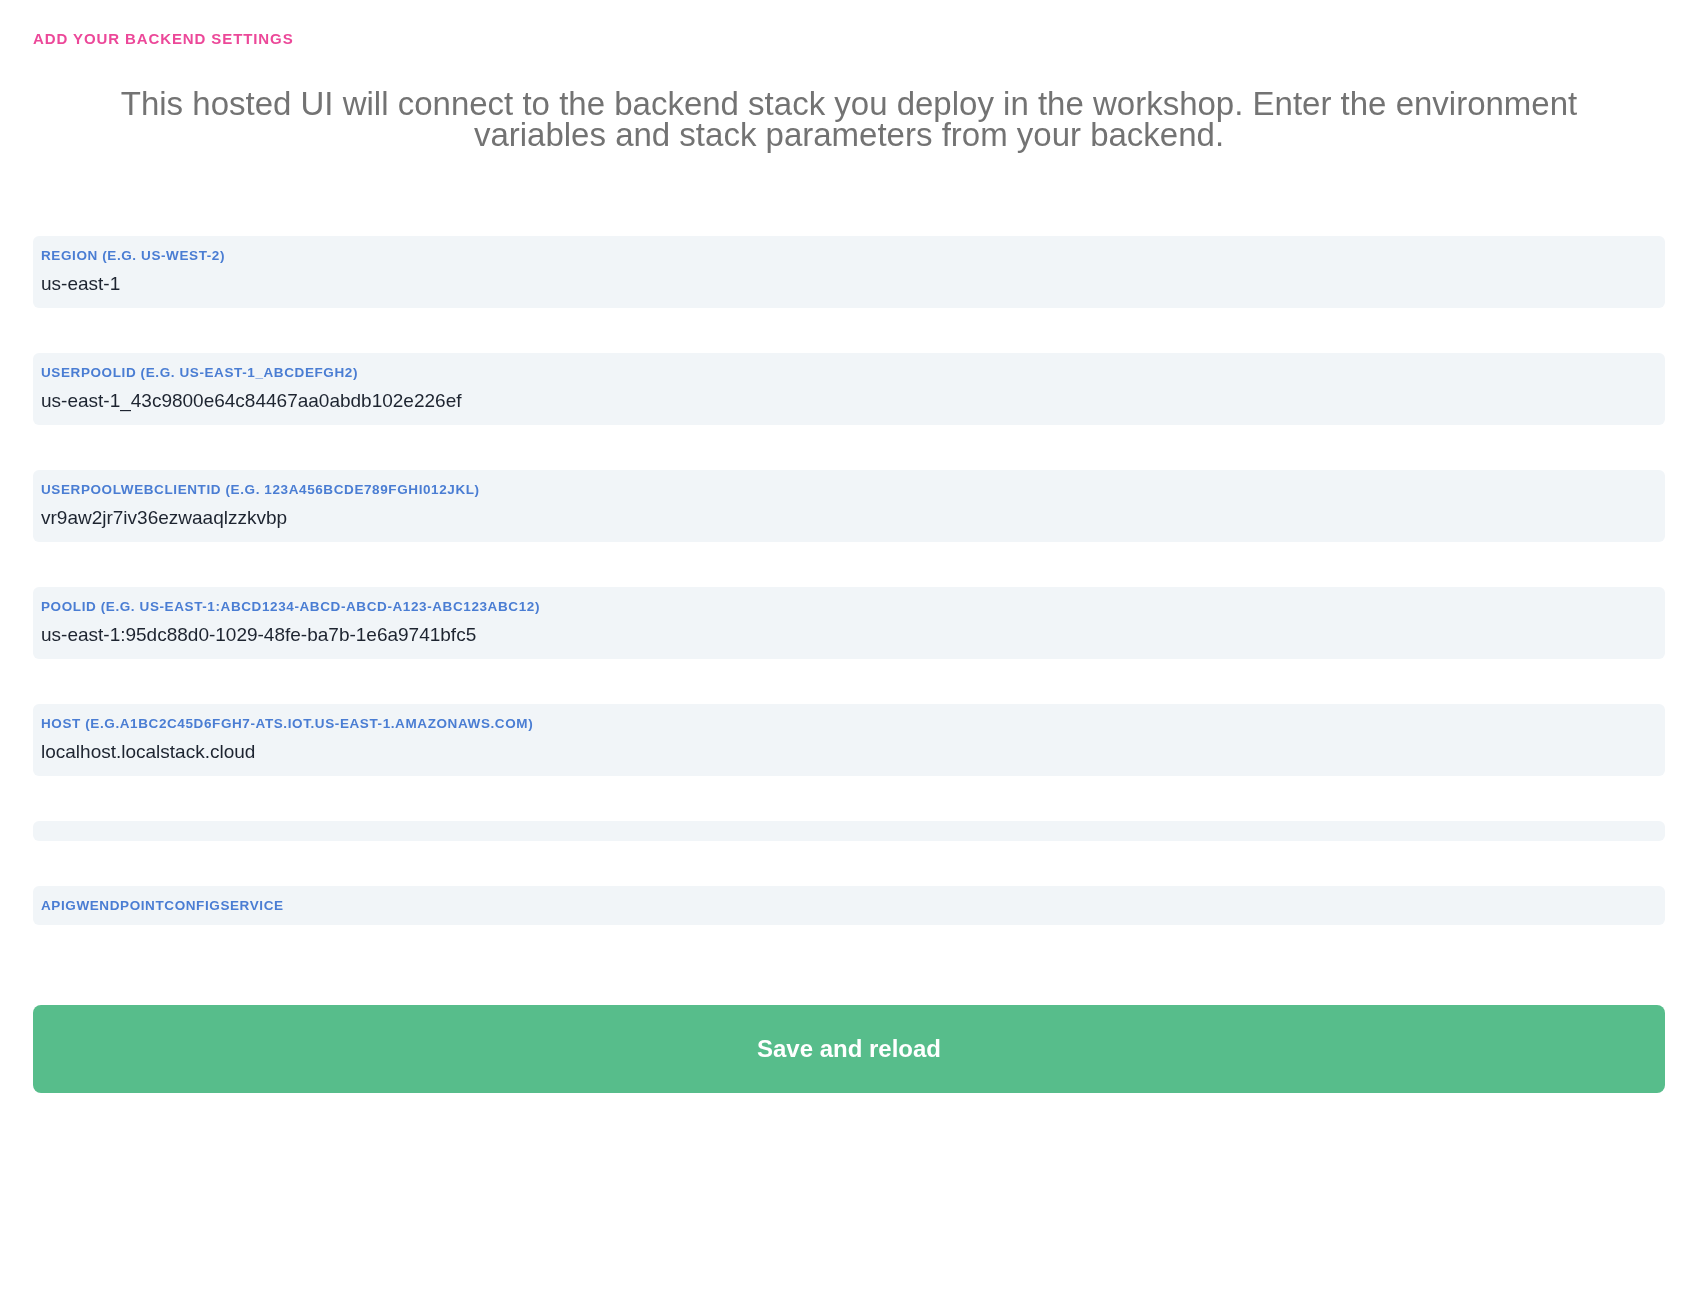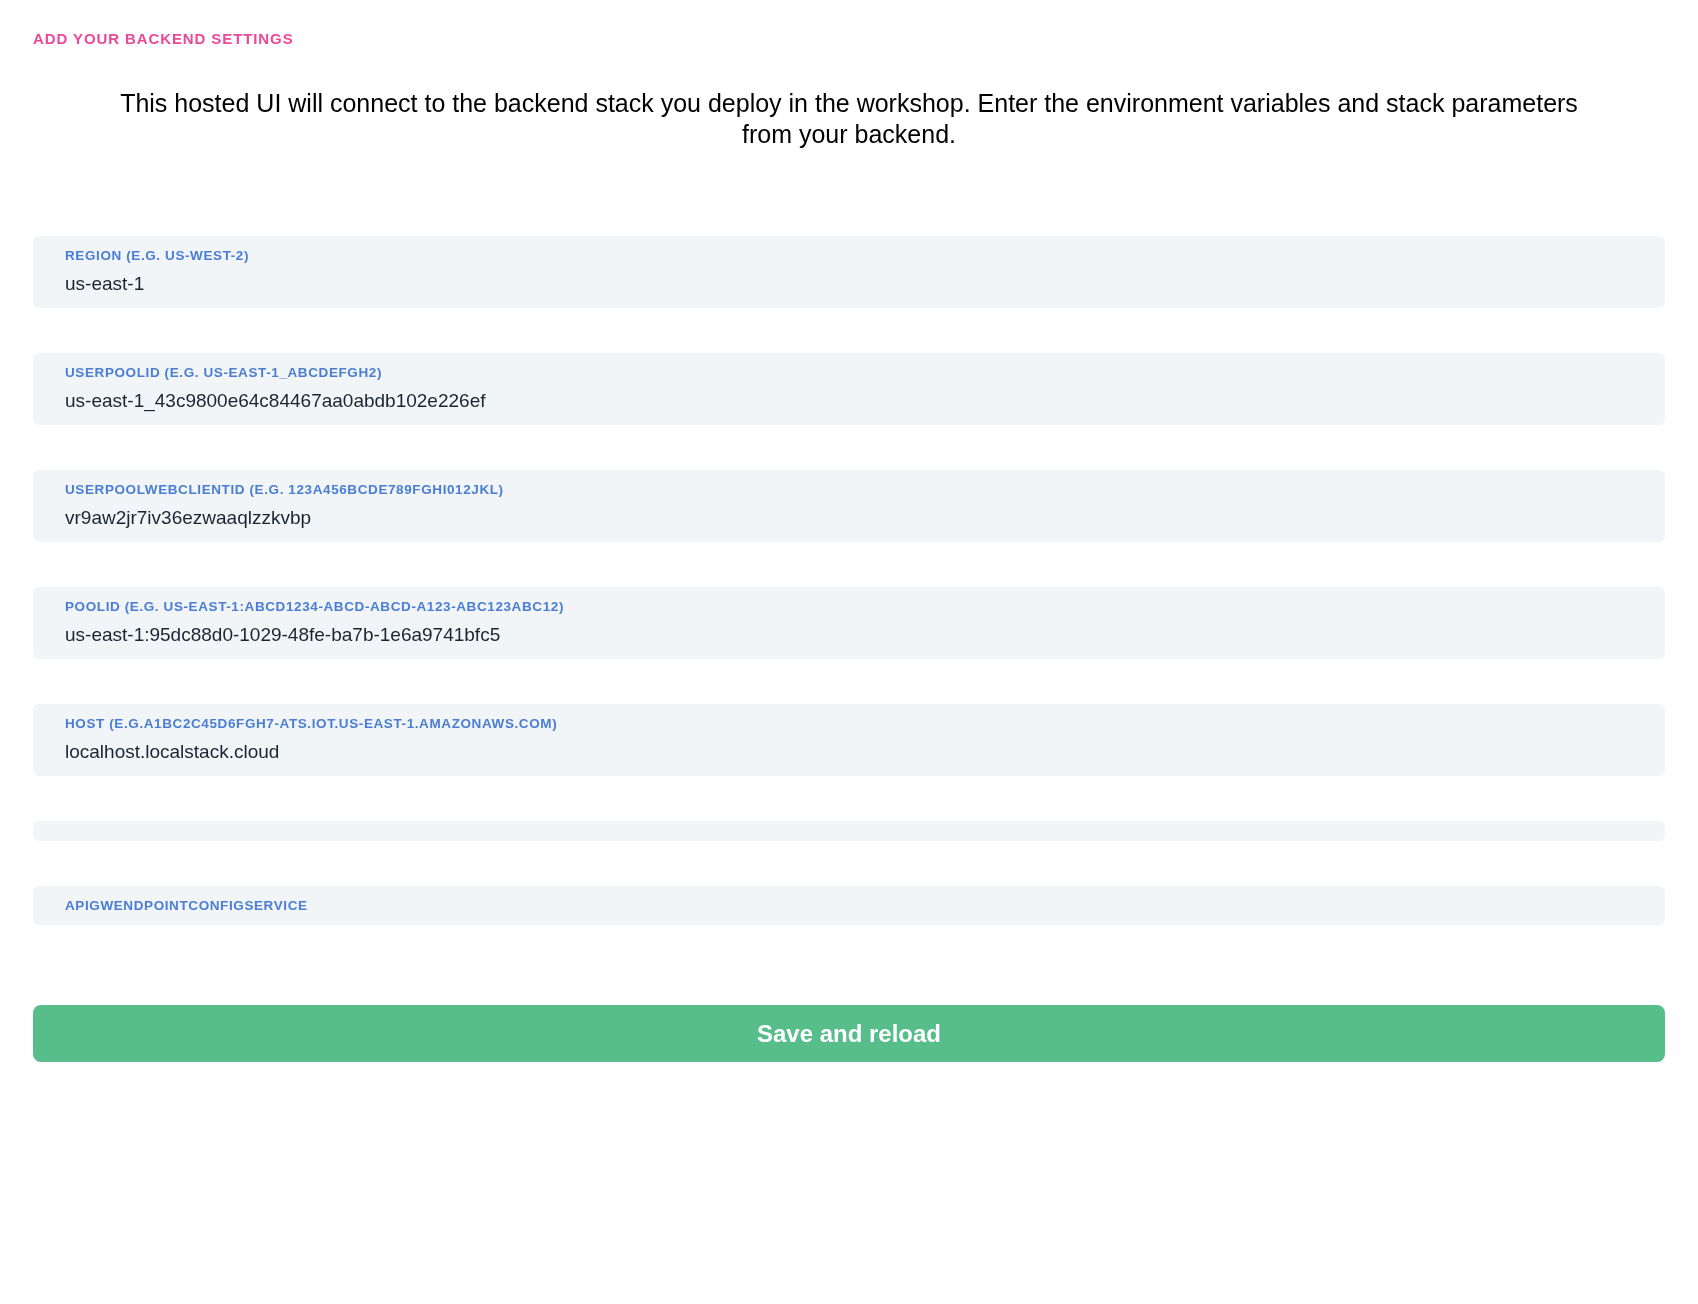--- a/index.html
+++ b/index.html
@@ -18,31 +18,31 @@
     font-size: 15px;
     font-weight: bold;
     letter-spacing: 0.9px;
     line-height: 18px;
     color: #ec4899;
   }
   .description {
     margin: 40px auto 0 auto;
     max-width: 1510px;
     text-align: center;
-    font-size: 25px;
+    font-size: 33px;
     line-height: 31px;
-    color: #000000;
+    color: #737373;
   }
   .fields {
     margin-top: 86px;
   }
   .field {
     background: #f1f5f8;
     border-radius: 6px;
-    padding: 12px 20px 8px 32px;
+    padding: 12px 20px 8px 8px;
     margin-bottom: 45px;
   }
   .field:last-child { margin-bottom: 0; }
   .field-label {
     display: block;
     color: #4a7dd3;
     font-size: 13.5px;
     font-weight: bold;
     letter-spacing: 0.6px;
     line-height: 16px;
@@ -58,21 +58,21 @@
     font-family: inherit;
     font-size: 19px;
     line-height: 33px;
     color: #1d2430;
     padding: 0;
   }
   .save-button {
     display: block;
     width: 100%;
     margin-top: 80px;
-    height: 57px;
+    height: 88px;
     background: #57bd8b;
     border: none;
     border-radius: 8px;
     color: #ffffff;
     font-family: inherit;
     font-size: 24px;
     font-weight: bold;
     cursor: pointer;
   }
 </style>

